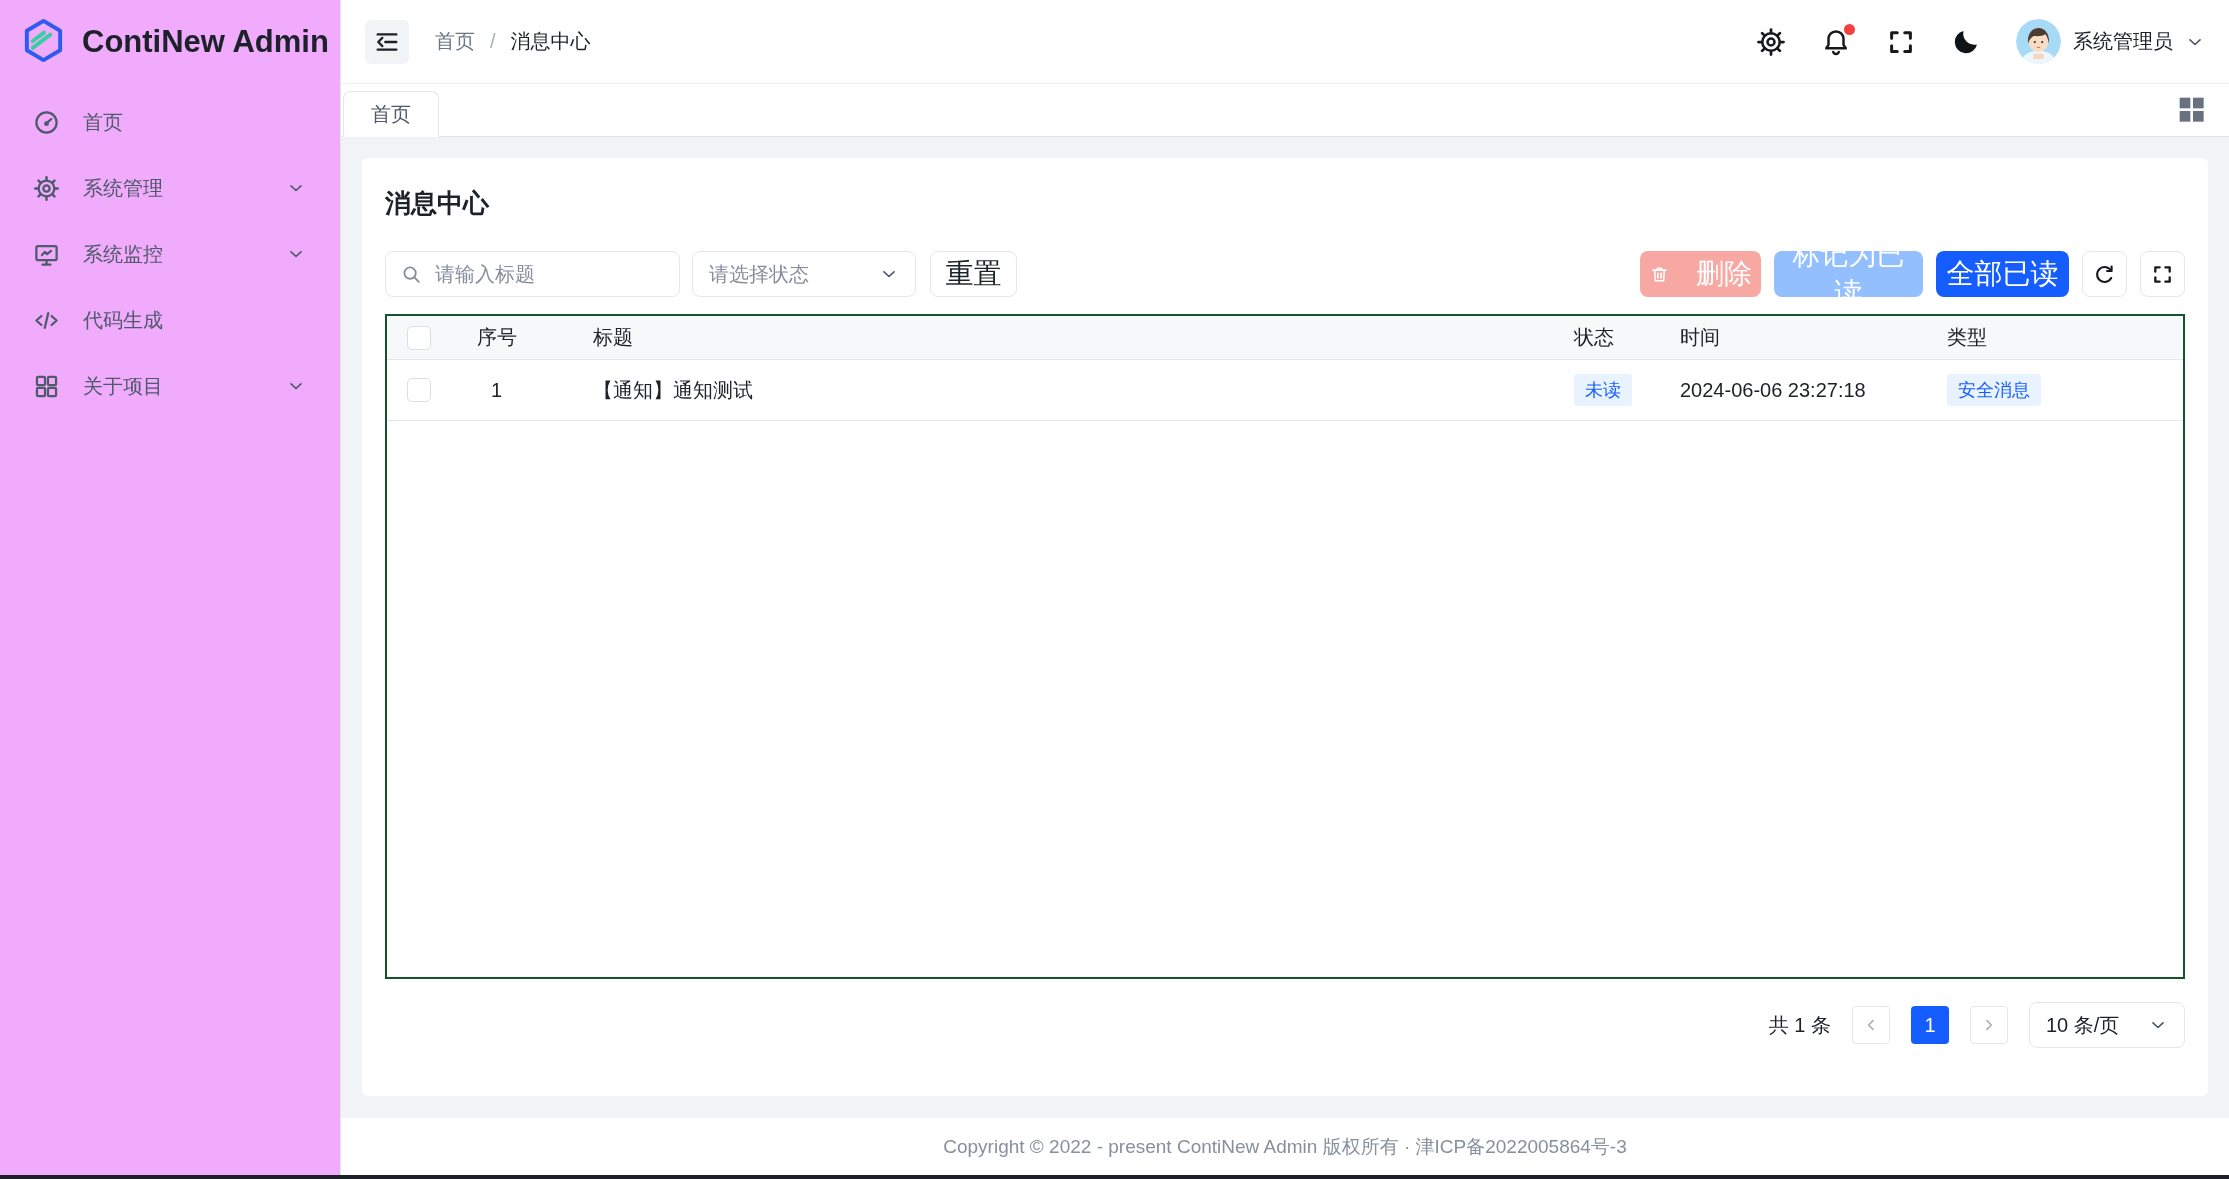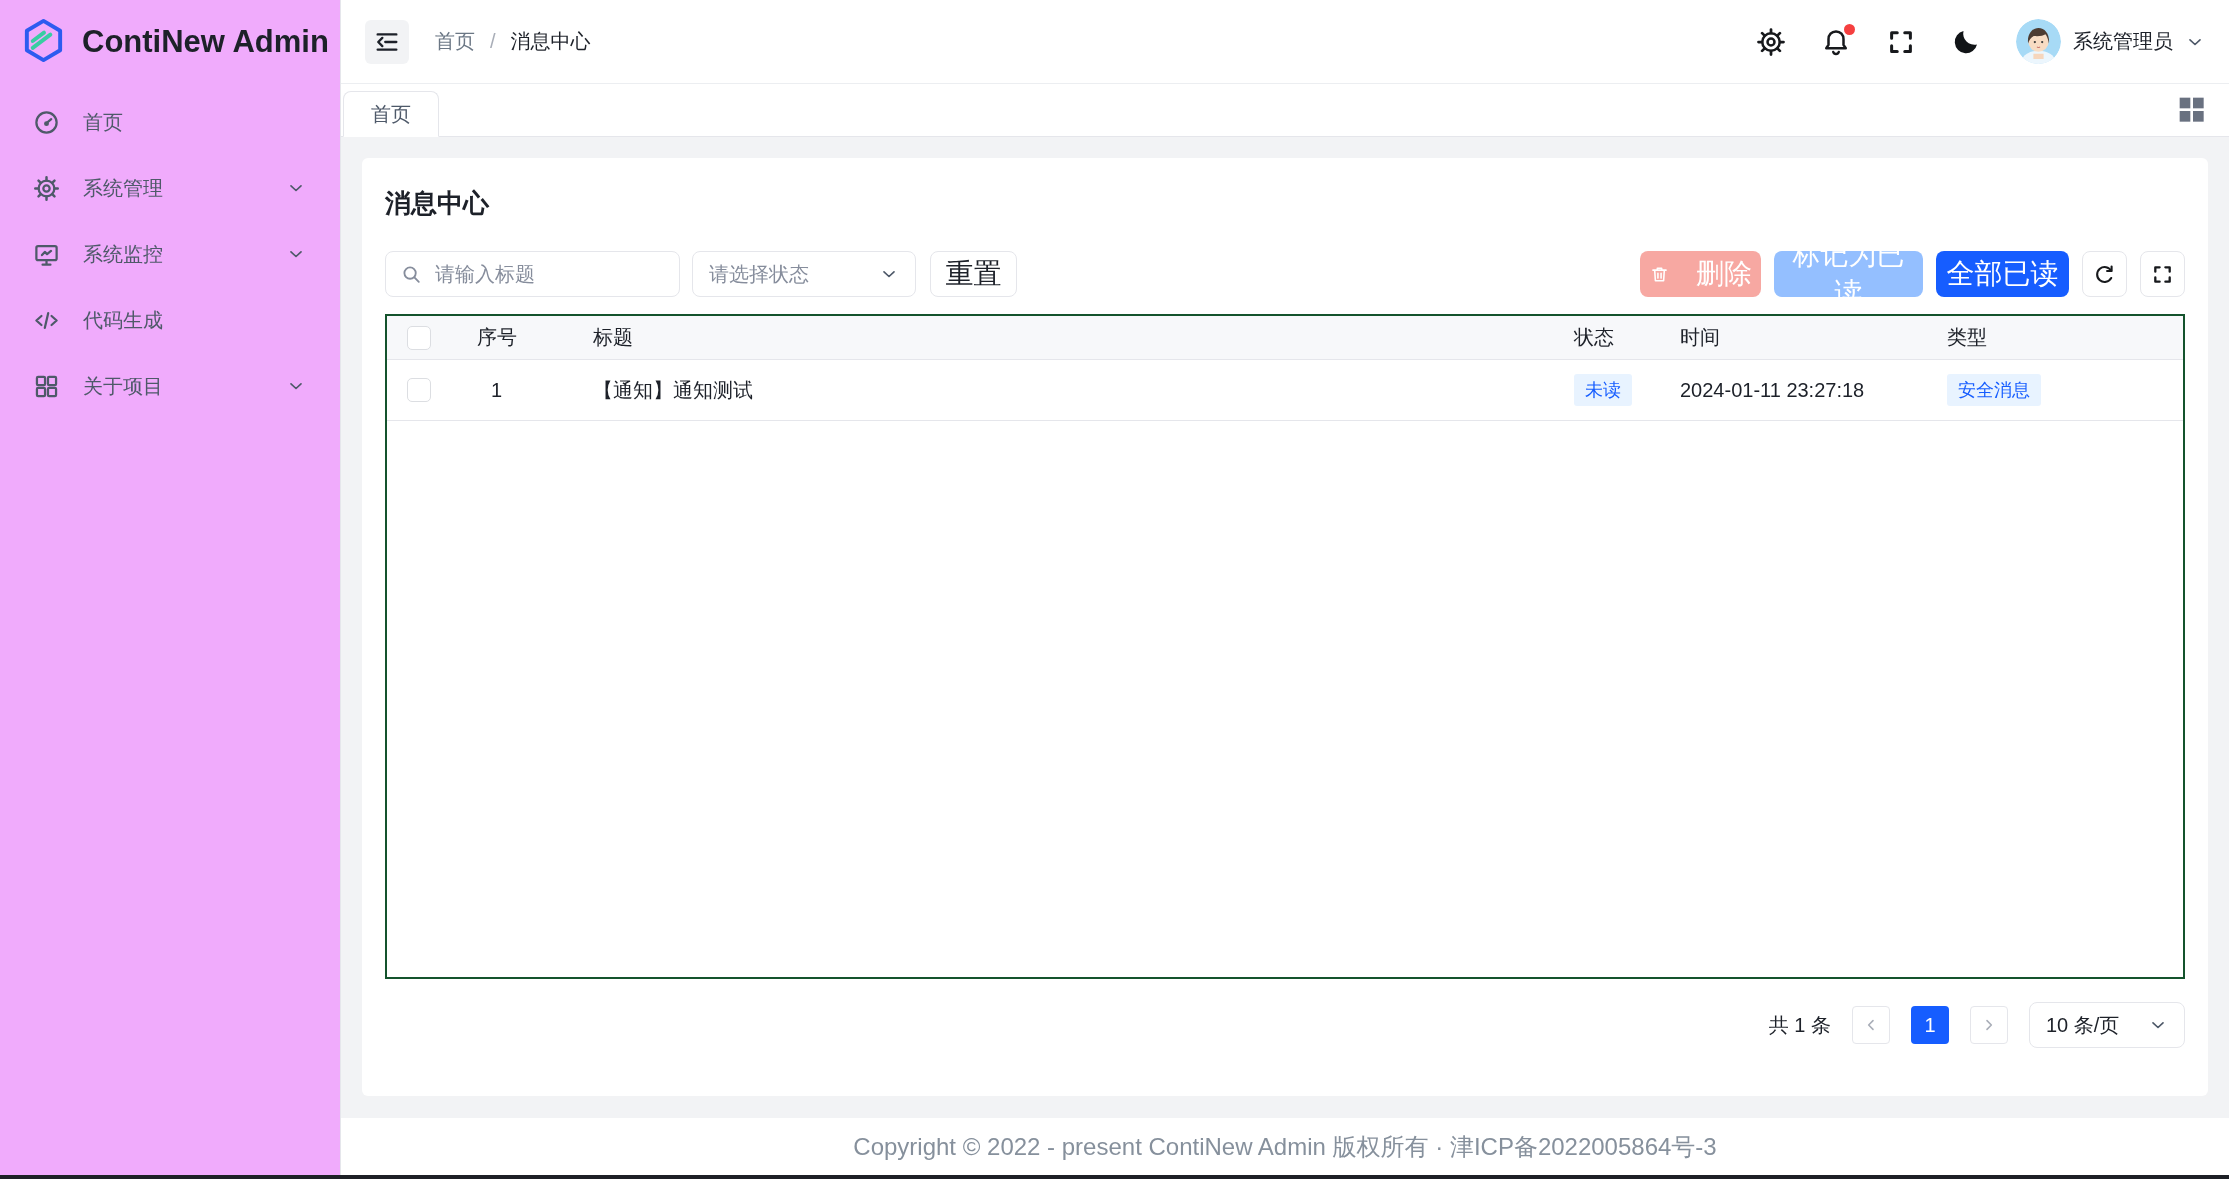--- a/index.html
+++ b/index.html
@@ -90,21 +90,21 @@
   
   .pagination { margin-top:23px; display:flex; align-items:center; justify-content:flex-end; gap:21px; font-size:20px; }
   .pg-total { color:#1d2129; }
   .pg-btn { width:38px; height:38px; background:#fff; border:1px solid #e5e6eb; border-radius:4px; color:#a9aeb8; display:flex; align-items:center; justify-content:center; cursor:pointer; padding:0; }
   .pg-btn svg { width:16px; height:16px; }
   .pg-current { width:38px; height:38px; border-radius:4px; background:#165dff; color:#fff; display:flex; align-items:center; justify-content:center; cursor:pointer; }
   .pg-size { width:156px; height:46px; border:1px solid #e5e6eb; border-radius:8px; background:#fff; display:flex; align-items:center; justify-content:space-between; padding:12px 16px; color:#1d2129; cursor:pointer; }
   .pg-size .chev { width:20px; height:20px; color:#4e5969; }
 
   
-  .footer { height:57px; flex:none; background:#fff; display:flex; align-items:center; justify-content:center; font-size:24px; color:#86909c; }
+  .footer { height:57px; flex:none; background:#fff; display:flex; align-items:center; justify-content:center; font-size:19px; color:#86909c; }
 </style>
 </head>
 <body>
 
 <div id="app">
 
   <aside class="sidebar">
     <div class="logo">
       <span>
         <svg width="47" height="47" viewBox="0 0 48 48">
@@ -293,21 +293,21 @@
             <div class="cell-time">时间</div>
             <div class="cell-type">类型</div>
           </div>
           <div class="t-row t-body-row">
             <div class="cell-check">
                 <span class="checkbox"></span>
               </div>
             <div class="cell-index">1</div>
             <div class="cell-title">【通知】通知测试</div>
             <div class="cell-status"><span class="tag">未读</span></div>
-            <div class="cell-time">2024-01-11 23:27:18</div>
+            <div class="cell-time">2024-06-06 23:27:18</div>
             <div class="cell-type"><span class="tag">安全消息</span></div>
           </div>
           <div class="t-filler"></div>
         </div>
 
         <div class="pagination">
           <span class="pg-total">共 1 条</span>
           <button class="pg-btn">
             <svg class="stroke" viewBox="0 0 24 24">
                 <path d="M15 5.5 8.5 12l6.5 6.5" stroke-width="2.4"></path>

